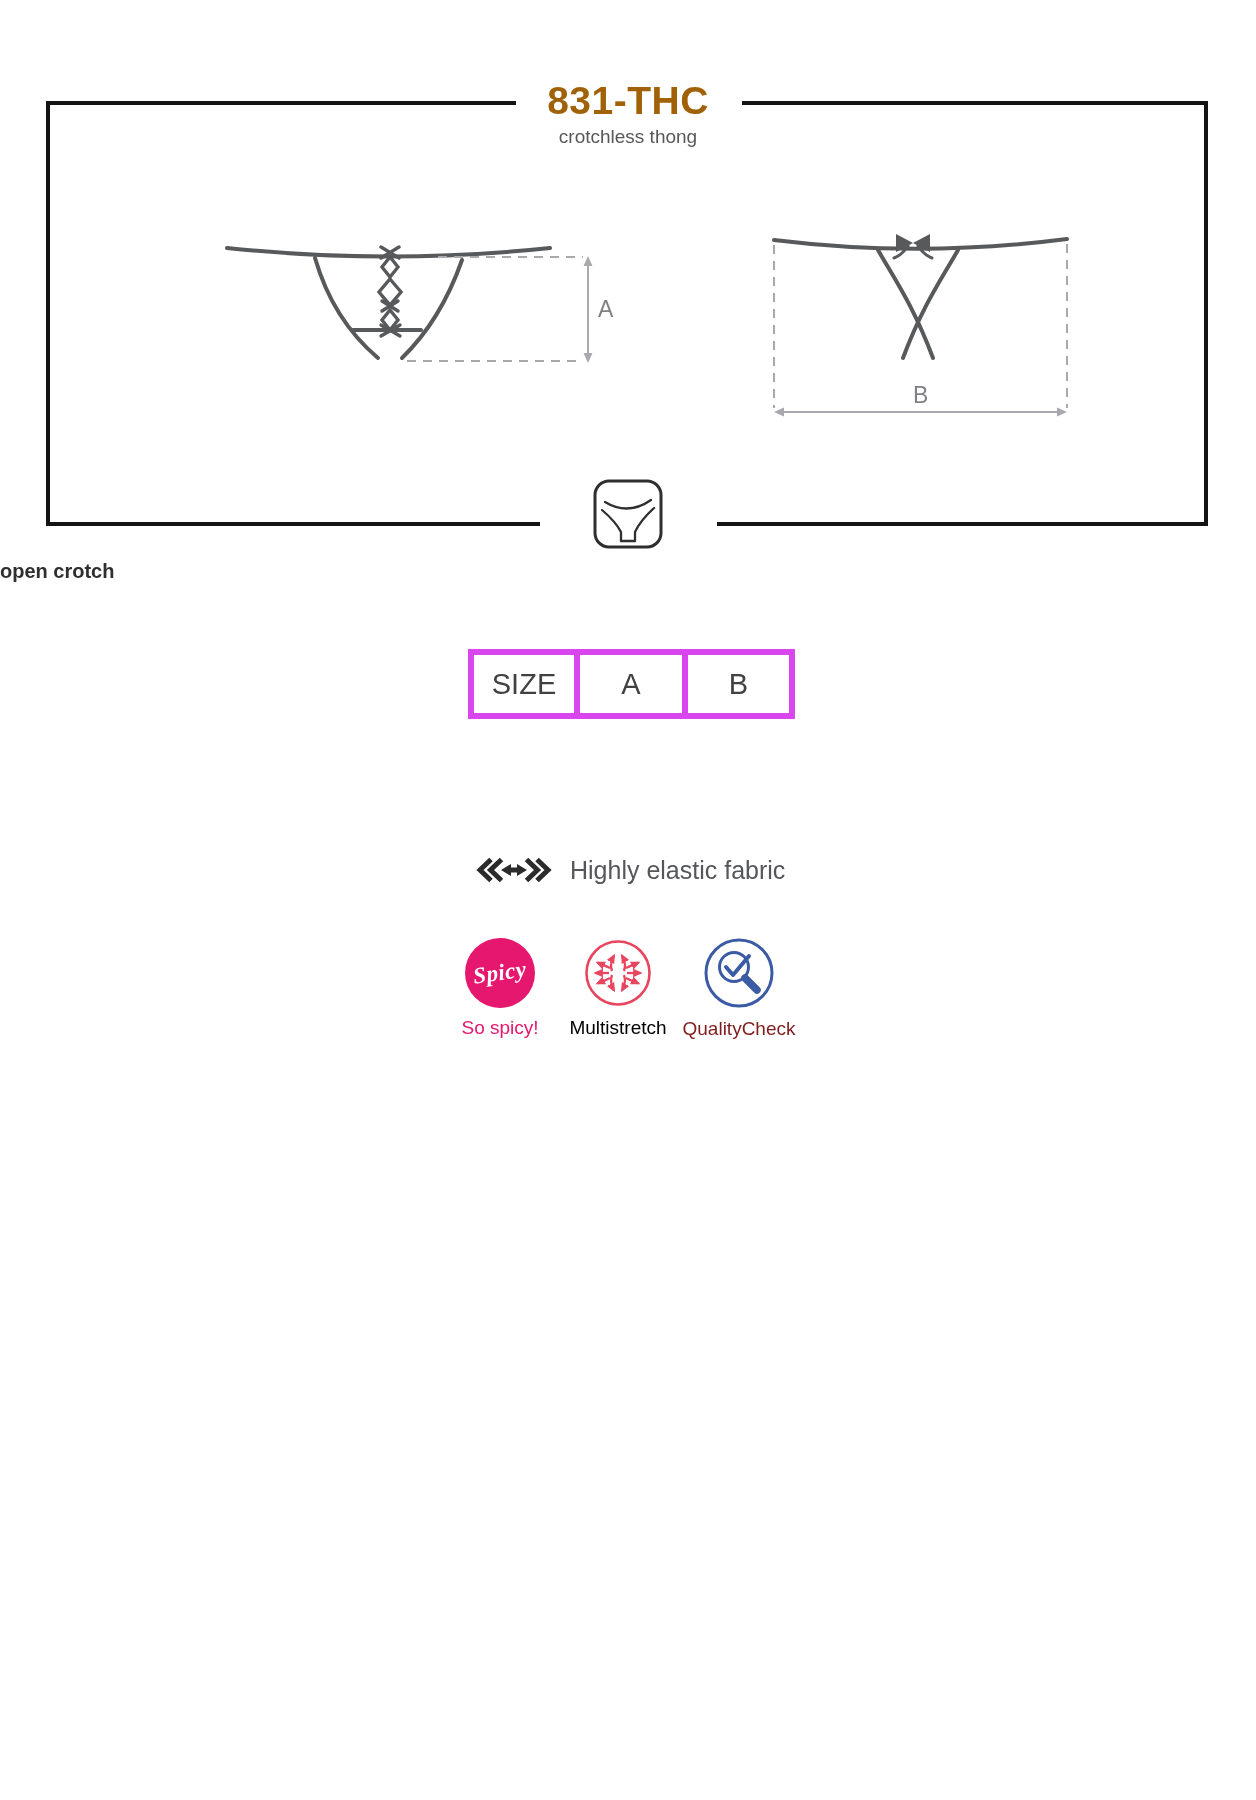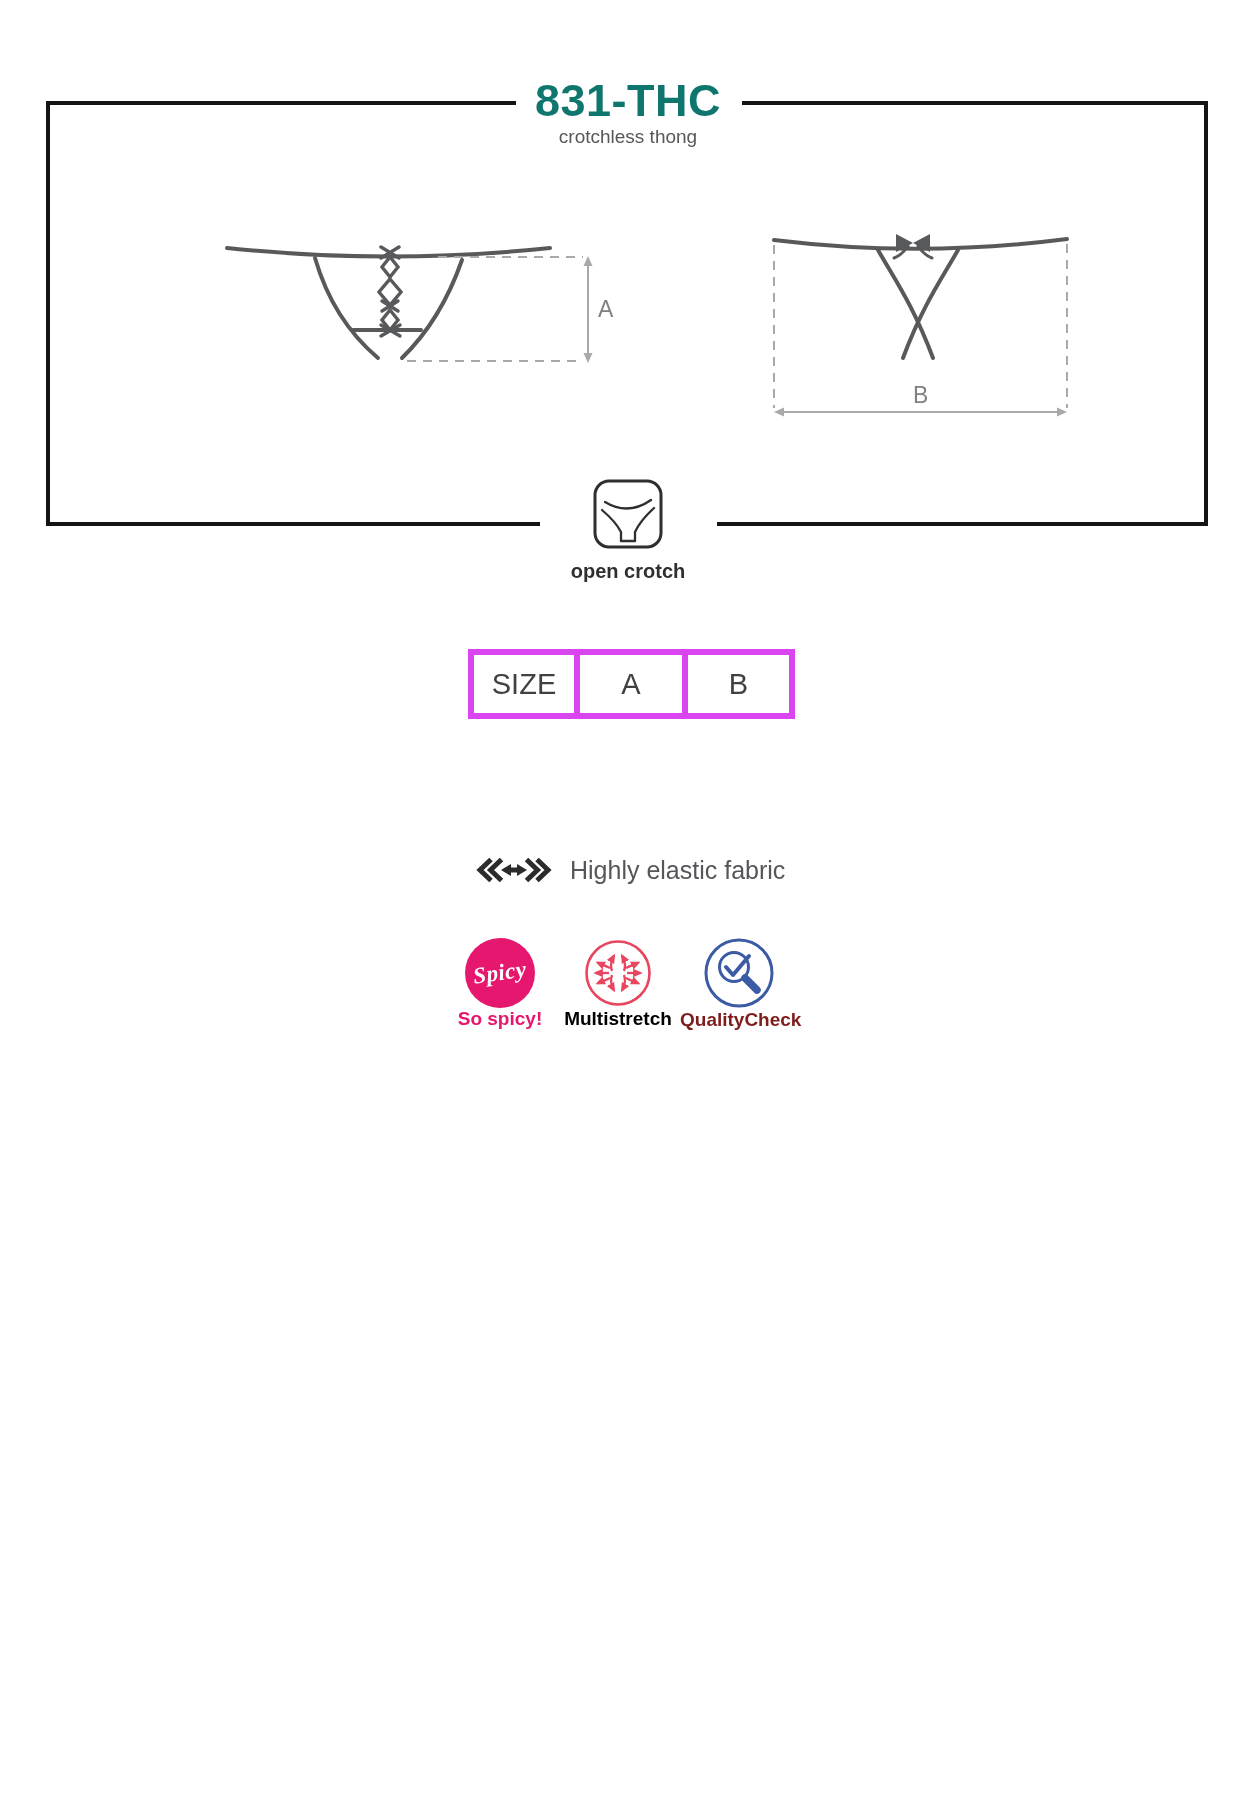--- a/index.html
+++ b/index.html
@@ -10,30 +10,30 @@
     background:#ffffff;
     font-family:"Liberation Sans", sans-serif;
     overflow:hidden;
   }
   .abs{position:absolute;}
   
   .fr{position:absolute;background:#141414;}
   
   .title{
     left:0;right:0;top:80px;text-align:center;
-    font-size:45px;font-weight:700;color:#0f766e;letter-spacing:0.5px;
+    font-size:39px;font-weight:700;color:#a16207;letter-spacing:0.5px;
     line-height:42px;
   }
   .subtitle{
     left:0;right:0;top:126px;text-align:center;
     font-size:19px;font-weight:400;color:#58585a;line-height:22px;
   }
   
   .icon-caption{
-    left:0;right:0;top:560px;text-align:center;
+    left:0;right:0;top:560px;text-align:left;
     font-size:20px;font-weight:700;color:#2f2f2f;
   }
   
   table.size-table{
     position:absolute;left:468px;top:649px;
     border-collapse:collapse;table-layout:fixed;
   }
   table.size-table td, table.size-table th{
     border:6px solid #d946ef;
     text-align:center;vertical-align:middle;
@@ -54,21 +54,21 @@
   .spicy-circle{
     width:70px;height:70px;border-radius:50%;
     background:#e5176e;margin:0 auto;
     display:flex;align-items:center;justify-content:center;
   }
   .spicy-script{
     font-family:"Liberation Serif", serif;
     font-style:italic;font-weight:700;font-size:23px;color:#ffffff;
     transform:rotate(-8deg);letter-spacing:0.5px;
   }
-  .badge-label{font-size:19px;font-weight:700;}
+  .badge-label{margin-top:9px;font-size:19px;font-weight:400;}
   .lbl-pink{color:#e5176e;}
   .lbl-red{color:#000000;}
   .lbl-blue{color:#7f1d1d;}
 </style>
 </head>
 <body>
 
 <div class="page">
 
   <div class="fr" style="left:46px;top:101px;width:470px;height:4px;"></div>

